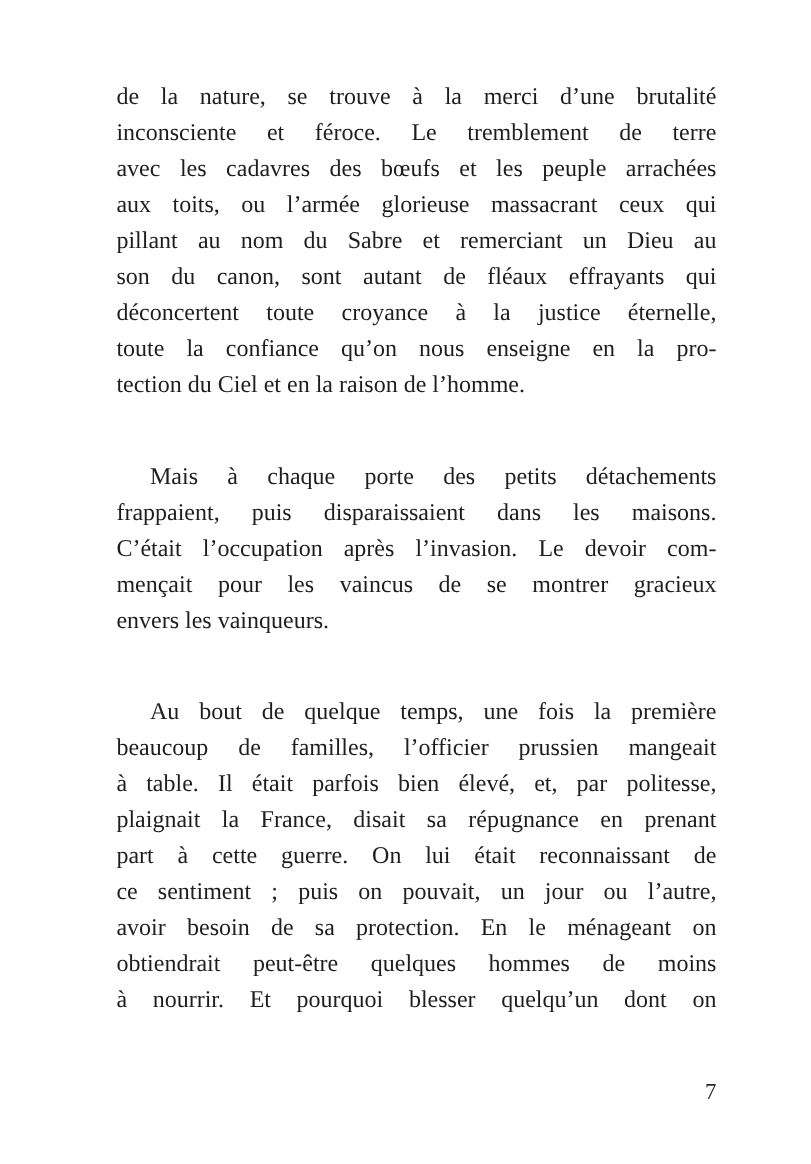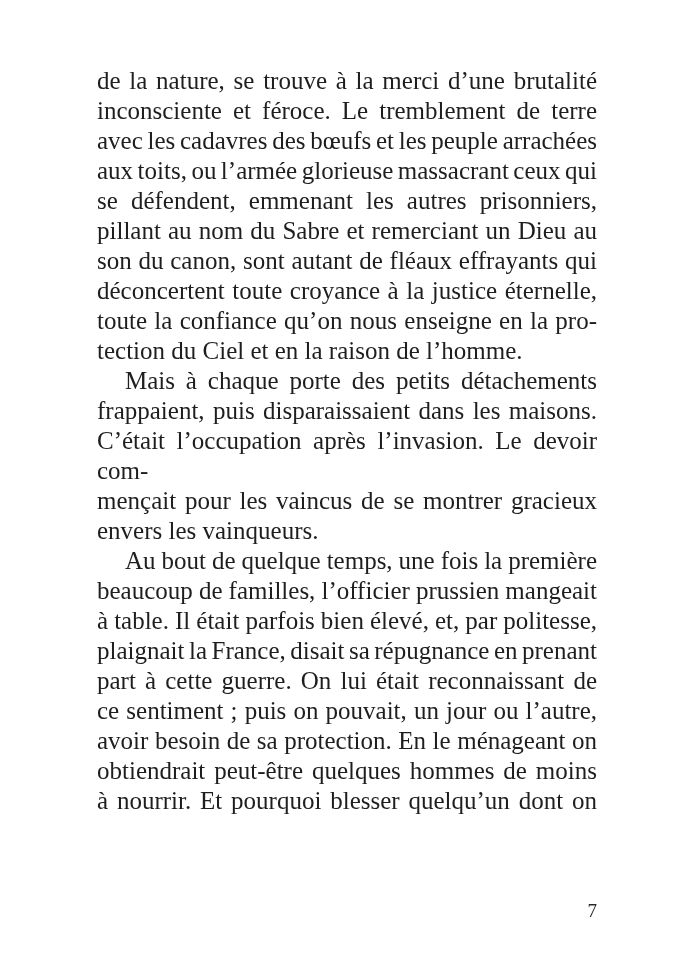--- a/index.html
+++ b/index.html
@@ -19,33 +19,34 @@
     position: absolute;
     left: 97px;
     top: 66px;
     width: 500px;
   }
   .para {
     margin: 0;
     padding: 0;
   }
   .line {
-    font-size: 25px;
+    font-size: 20px;
     line-height: 30px;
     text-align: justify;
     text-align-last: justify;
     word-spacing: -2px;
   }
   .line.last {
     text-align: right;
     text-align-last: left;
     word-spacing: normal;
   }
   .para.indent .line:first-child {
     text-indent: 28px;
+    margin-top: 46px;
   }
   .folio {
     position: absolute;
     left: 97px;
     top: 896px;
     width: 500px;
     text-align: right;
     font-size: 19px;
     line-height: 30px;
     color: #2a2a2a;
@@ -54,21 +55,20 @@
 </head>
 <body>
 
 <div class="text-block">
 
   <div class="para">
     <div class="line">de la nature, se trouve à la merci d’une brutalité</div>
     <div class="line">inconsciente et féroce. Le tremblement de terre</div>
     <div class="line">avec les cadavres des bœufs et les peuple arrachées</div>
     <div class="line">aux toits, ou l’armée glorieuse massacrant ceux qui</div>
-    <div class="line">se défendent, emmenant les autres prisonniers,</div>
     <div class="line">pillant au nom du Sabre et remerciant un Dieu au</div>
     <div class="line">son du canon, sont autant de fléaux effrayants qui</div>
     <div class="line">déconcertent toute croyance à la justice éternelle,</div>
     <div class="line">toute la confiance qu’on nous enseigne en la pro-</div>
     <div class="line last">tection du Ciel et en la raison de l’homme.</div>
   </div>
 
   <div class="para indent">
     <div class="line">Mais à chaque porte des petits détachements</div>
     <div class="line">frappaient, puis disparaissaient dans les maisons.</div>

